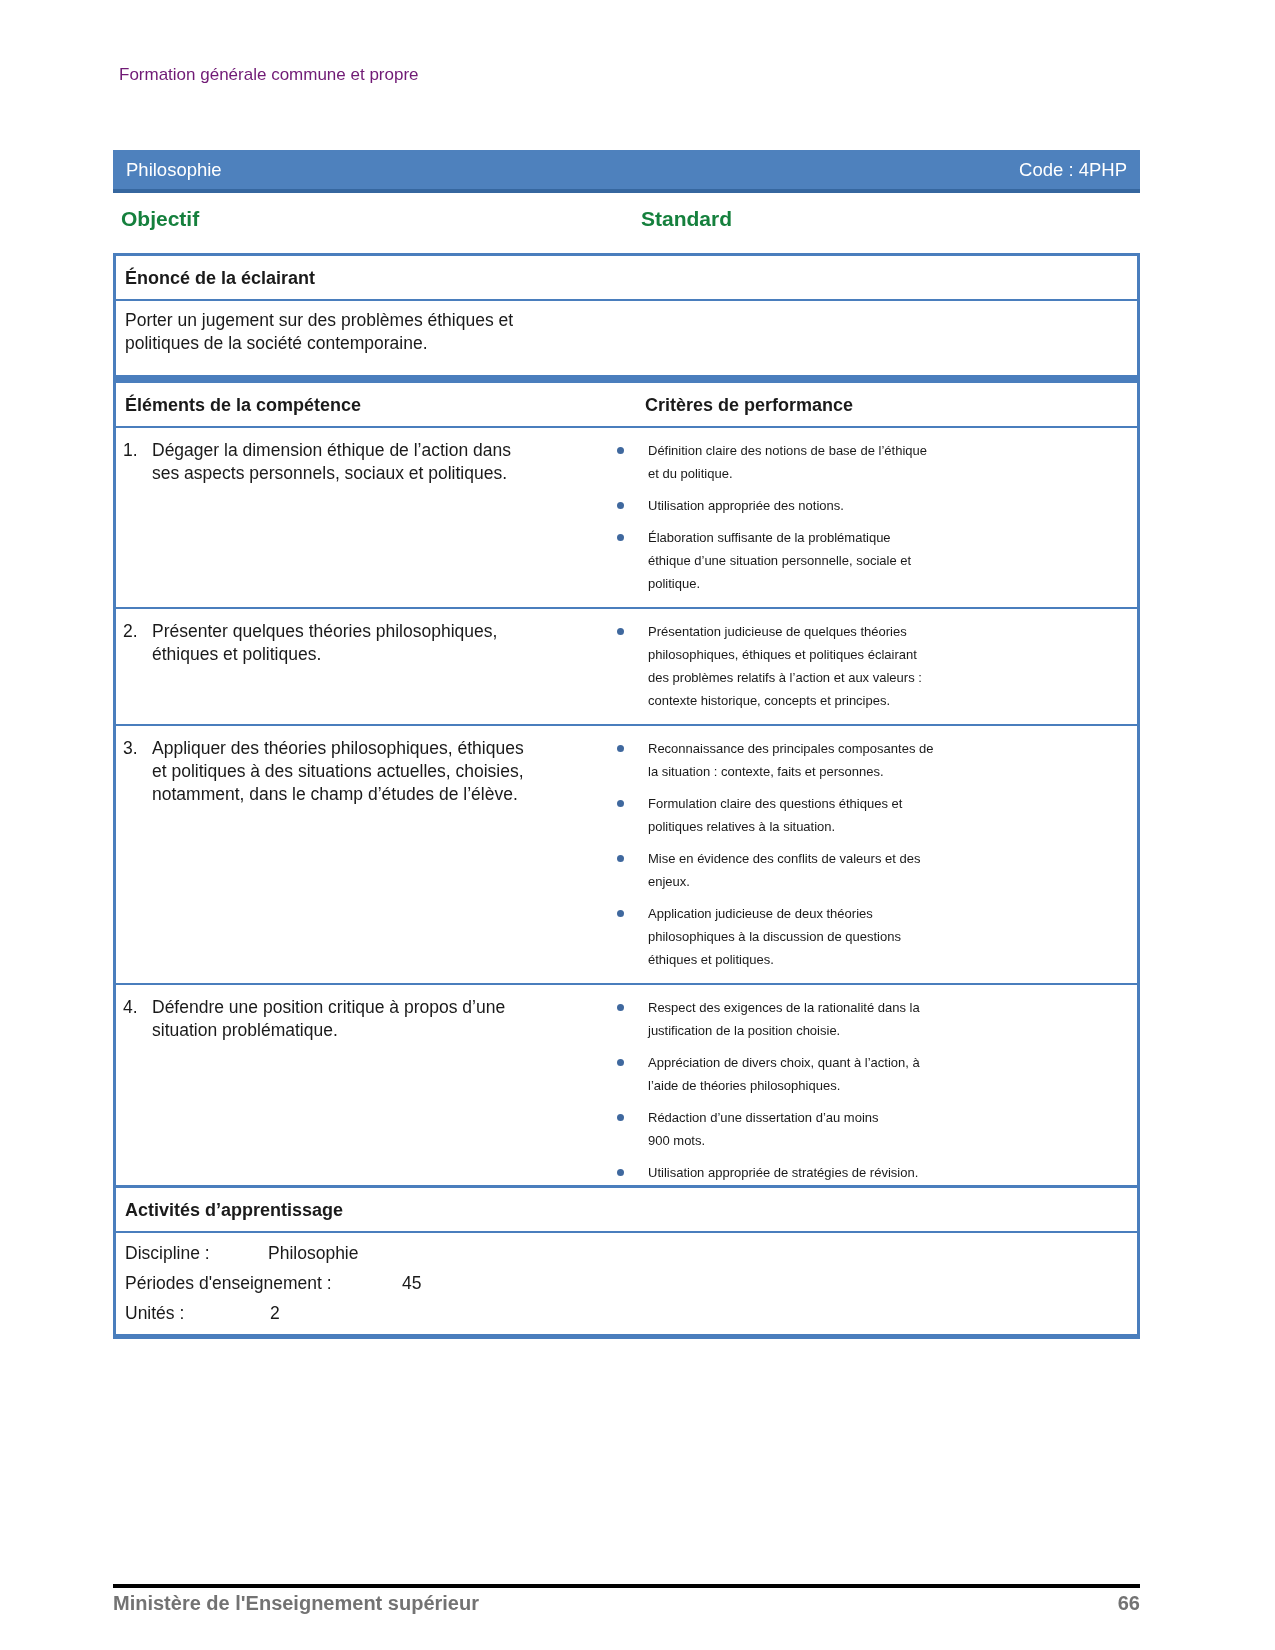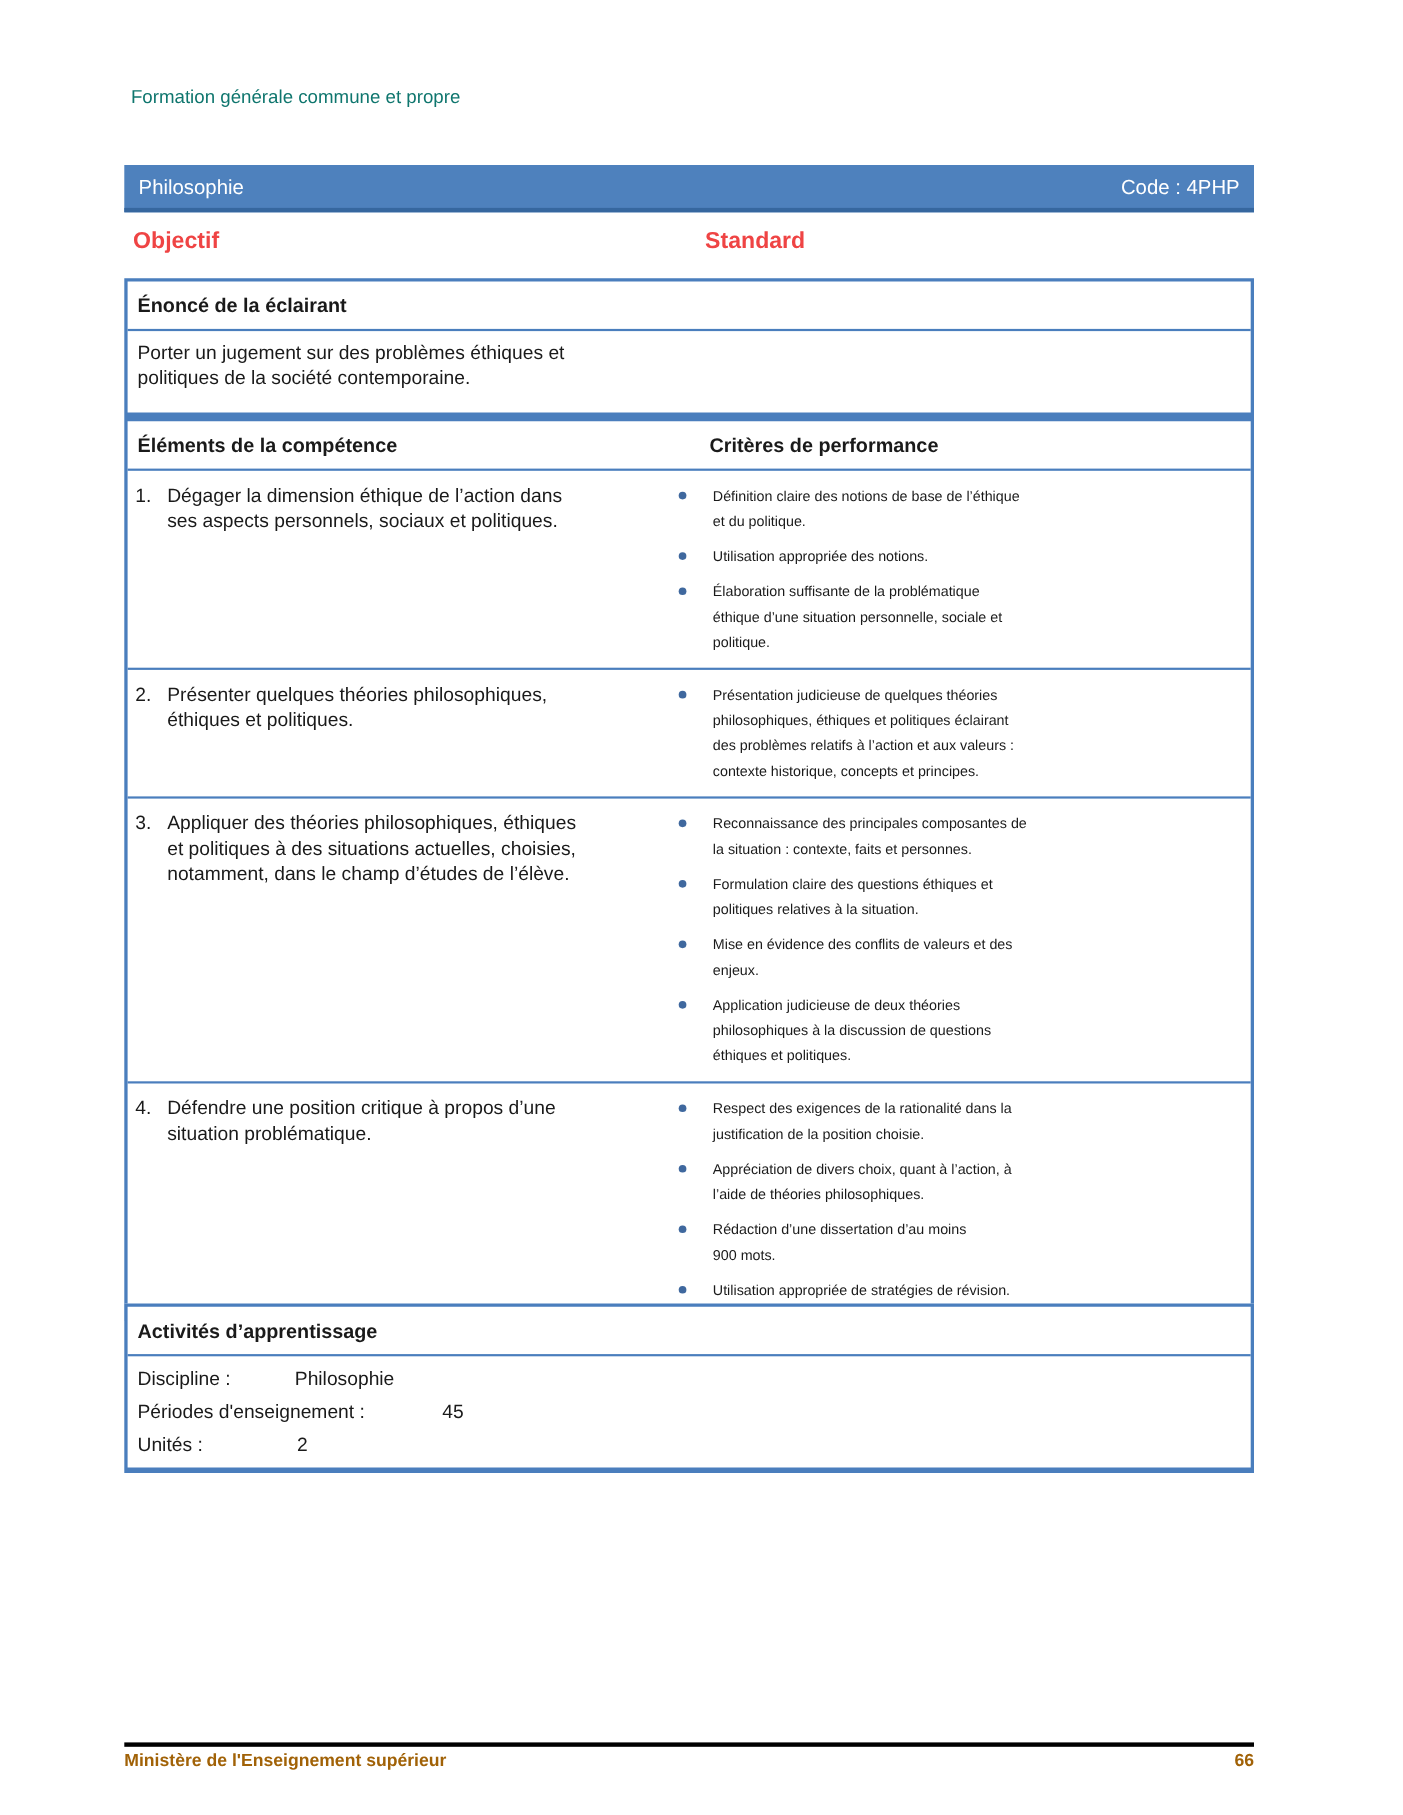--- a/index.html
+++ b/index.html
@@ -1,31 +1,31 @@
 <!DOCTYPE html>
 <html><head>
 <meta charset="utf-8">
 <style>
   html,body{margin:0;padding:0;background:#fff;}
   .page{position:relative;width:1275px;height:1650px;background:#ffffff;
         font-family:"Liberation Sans",sans-serif;color:#1a1a1a;overflow:hidden;}
   .pre{white-space:pre-line;}
 
   
-  .top-label{position:absolute;left:119px;top:79px;font-size:17px;color:#0f766e;}
+  .top-label{position:absolute;left:119px;top:65px;font-size:17px;color:#701a75;}
 
   
   .banner{position:absolute;left:113px;top:150px;width:1027px;height:43px;box-sizing:border-box;
           background:#4e81bd;border-bottom:4px solid #36679f;
           display:flex;justify-content:space-between;align-items:center;
           padding:0 13px;color:#ffffff;font-size:18.5px;}
 
   
   .col-headings{position:absolute;left:113px;top:207px;width:1027px;height:26px;
-                font-size:21px;font-weight:bold;color:#ef4444;}
+                font-size:21px;font-weight:bold;color:#15803d;}
   .col-headings .objectif{padding-left:8px;}
   .col-headings .standard{position:absolute;left:528px;top:0;}
 
   
   .box{position:absolute;left:113px;width:1027px;box-sizing:border-box;
        border:3px solid #4a7ebd;border-bottom-width:5px;background:#fff;}
   .box-header{font-size:18px;font-weight:bold;line-height:21px;
               padding:12px 10px 10px 9px;border-bottom:2px solid #4a7ebd;}
 
   
@@ -53,21 +53,21 @@
   .act-row{display:flex;margin-bottom:8px;}
   .act-row:last-child{margin-bottom:2px;}
   .act-label{flex:none;}
   .act-label.w1{width:143px;}
   .act-label.w2{width:277px;}
   .act-label.w3{width:145px;}
 
   
   .footer-line{position:absolute;left:113px;top:1584px;width:1027px;border-top:4px solid #000;}
   .footer-text{position:absolute;left:113px;top:1592px;width:1027px;display:flex;
-               justify-content:space-between;font-size:16px;font-weight:bold;color:#a16207;}
+               justify-content:space-between;font-size:20px;font-weight:bold;color:#737373;}
 </style>
 </head>
 <body>
 
 <div class="page">
 
   <div class="top-label">Formation générale commune et propre</div>
 
   <div class="banner">
     <span>Philosophie</span>

